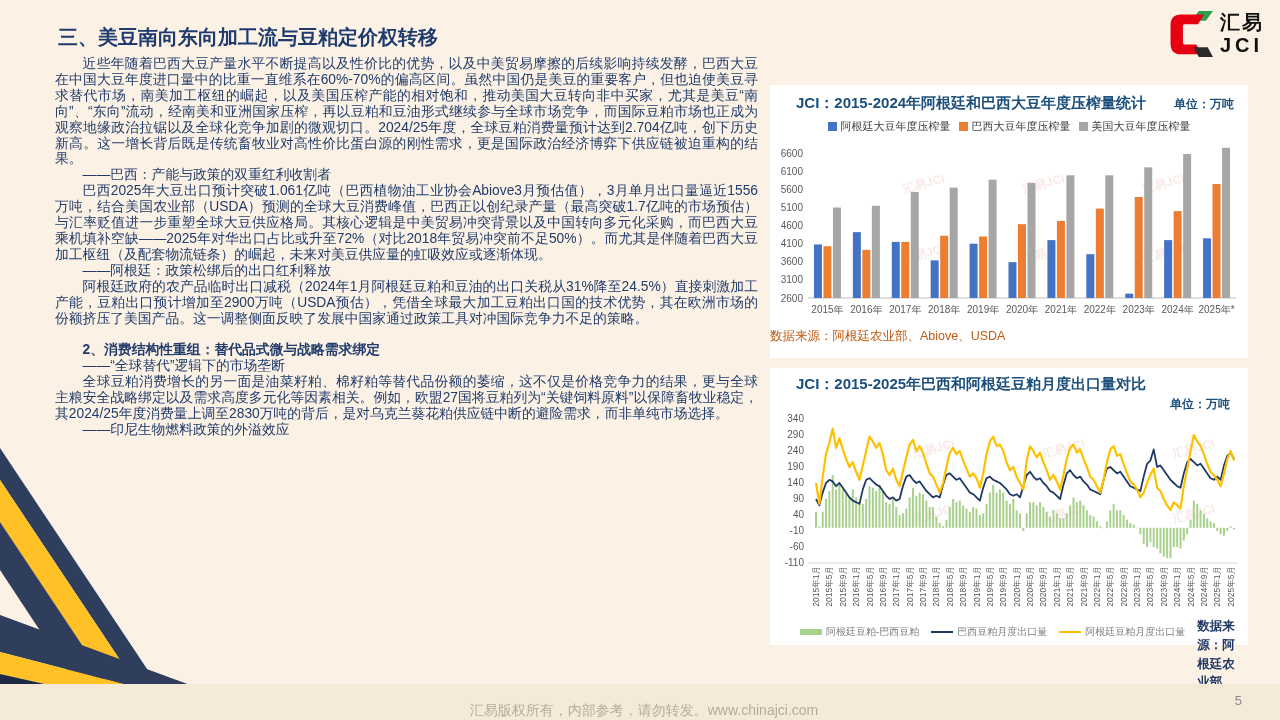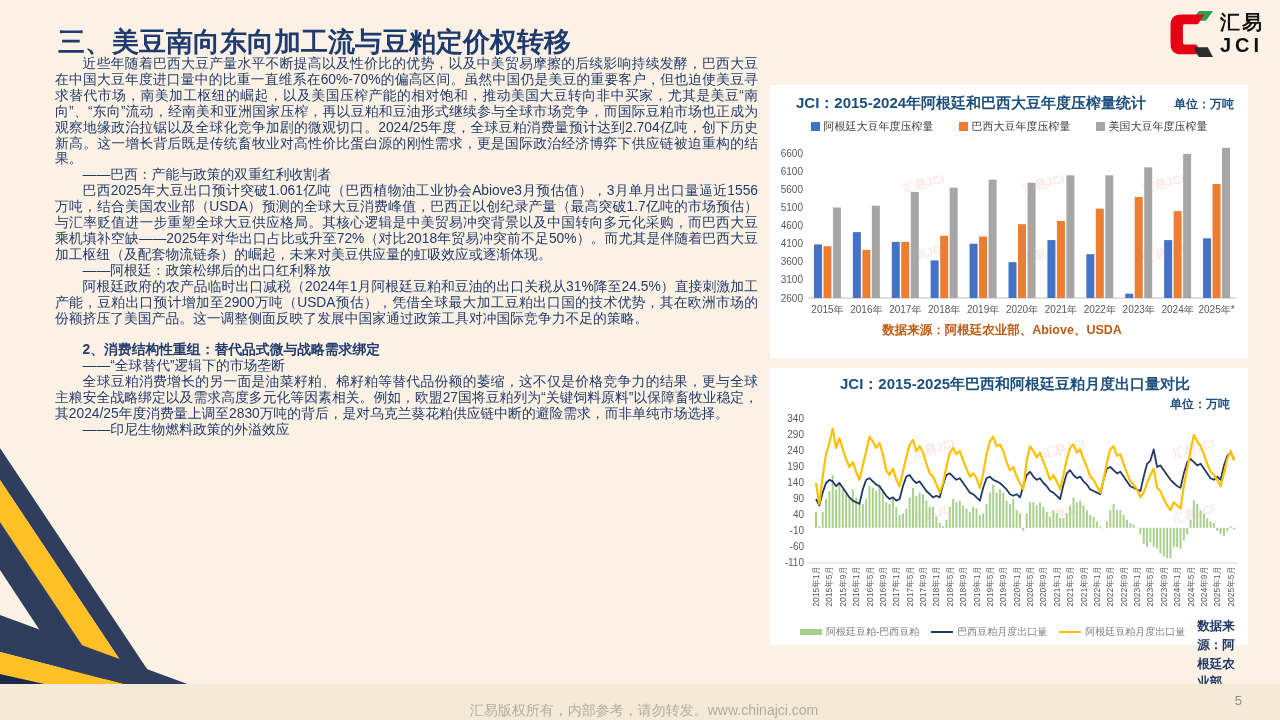--- a/index.html
+++ b/index.html
@@ -1,39 +1,39 @@
 <!DOCTYPE html>
 <html><head>
 <meta charset="utf-8">
 <style>
   html,body{margin:0;padding:0;background:#e8e8e8;}
   .slide{position:relative;width:1280px;height:720px;background:#FBF2E5;overflow:hidden;
          font-family:"Liberation Sans",sans-serif;padding-left:8px;}
-  .page-title{position:absolute;left:58px;top:24px;font-size:27px;font-weight:bold;color:#1E3A6E;}
+  .page-title{position:absolute;left:58px;top:24px;font-size:20px;font-weight:bold;color:#1E3A6E;}
   #article{position:absolute;left:55px;top:56px;width:703px;color:#213B6B;
            font-size:13.8px;line-height:15.9px;text-align:justify;}
   #article p{margin:0;text-indent:2em;}
   #article p.h{font-weight:bold;margin-top:16px;}
   
   .chart-card{position:absolute;left:770px;width:478px;background:#ffffff;}
   #card1{top:85px;height:273px;}
   #card2{top:368px;height:277px;}
   .chd{display:flex;align-items:baseline;padding:9px 14px 0 26px;}
-  .chd2{display:flex;align-items:flex-start;padding:7px 14px 0 26px;margin-left:44px;}
+  .chd2{display:flex;align-items:flex-start;padding:7px 14px 0 26px;}
   .chart-title{font-size:15px;font-weight:bold;color:#1C4F7C;flex:1;}
   .unit-label{font-size:12px;font-weight:bold;color:#1C4F7C;white-space:nowrap;}
   .unit-row{text-align:right;padding-right:18px;margin-top:2px;}
-  .legend1{display:flex;justify-content:center;gap:25px;font-size:11px;color:#404040;
+  .legend1{display:flex;justify-content:center;gap:8px;font-size:11px;color:#404040;
            margin-top:6px;align-items:center;font-family:Liberation Serif, serif;}
   .legend1 .item,.legend2 .item{display:flex;align-items:center;white-space:nowrap;}
   .sw{width:9px;height:9px;display:inline-block;margin-right:4px;}
   svg{display:block;}
   #svg1{margin:4px auto 0;}
   #svg2{margin:0 auto;}
-  .src1{text-align:center;padding-right:14px;color:#C05A11;font-weight:bold;font-size:12.5px;margin-top:2px;}
+  .src1{text-align:left;padding-right:14px;color:#C05A11;font-weight:normal;font-size:12.5px;margin-top:8px;}
   .bottom-row{display:flex;align-items:flex-start;padding:2px 10px 0 30px;gap:12px;}
   .legend2{display:flex;gap:12px;font-size:10px;color:#7F7F7F;align-items:center;margin-top:8px;justify-content:flex-end;}
   .swb{width:22px;height:6px;display:inline-block;margin-right:4px;}
   .swl{width:22px;height:2.5px;display:inline-block;margin-right:4px;}
   .src2{margin-left:auto;width:126px;font-weight:bold;color:#1F3864;font-size:12.5px;line-height:1.5;}
   
   .ax{font-size:10px;fill:#595959;font-family:"Liberation Sans",sans-serif;}
   .ax2{font-size:8.5px;fill:#595959;font-family:"Liberation Sans",sans-serif;}
   .wm{font-size:12px;fill:#E06666;opacity:0.15;font-weight:bold;font-family:"Liberation Sans",sans-serif;}
   

